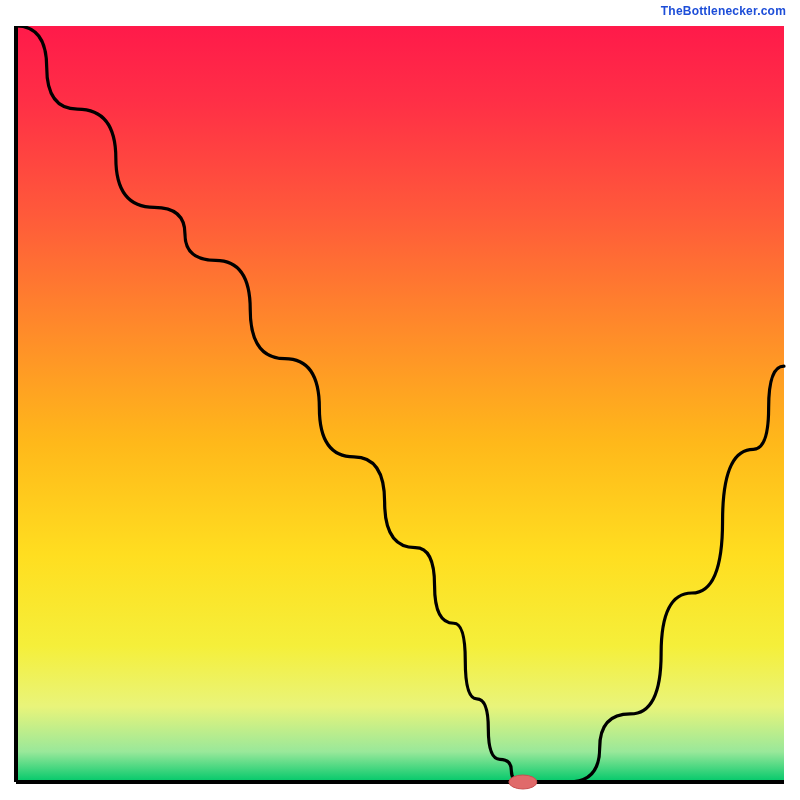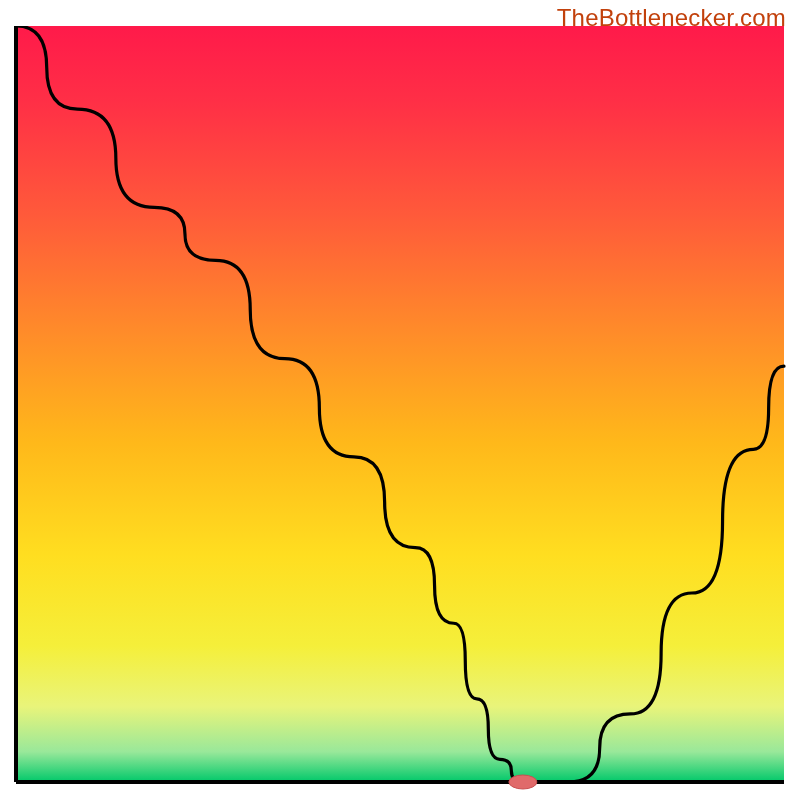--- a/index.html
+++ b/index.html
@@ -8,23 +8,23 @@
     width: 800px;
     height: 800px;
     background: #ffffff;
     font-family: Arial, Helvetica, sans-serif;
     overflow: hidden;
   }
   .caption {
     position: absolute;
     top: 4px;
     right: 14px;
-    font-size: 24px;
-    font-weight: 400;
-    color: #c2410c;
+    font-size: 12px;
+    font-weight: 700;
+    color: #1d4ed8;
     letter-spacing: 0.2px;
   }
   .plot {
     position: absolute;
     left: 10px;
     top: 26px;
     width: 780px;
     height: 766px;
   }
   svg { display: block; }

